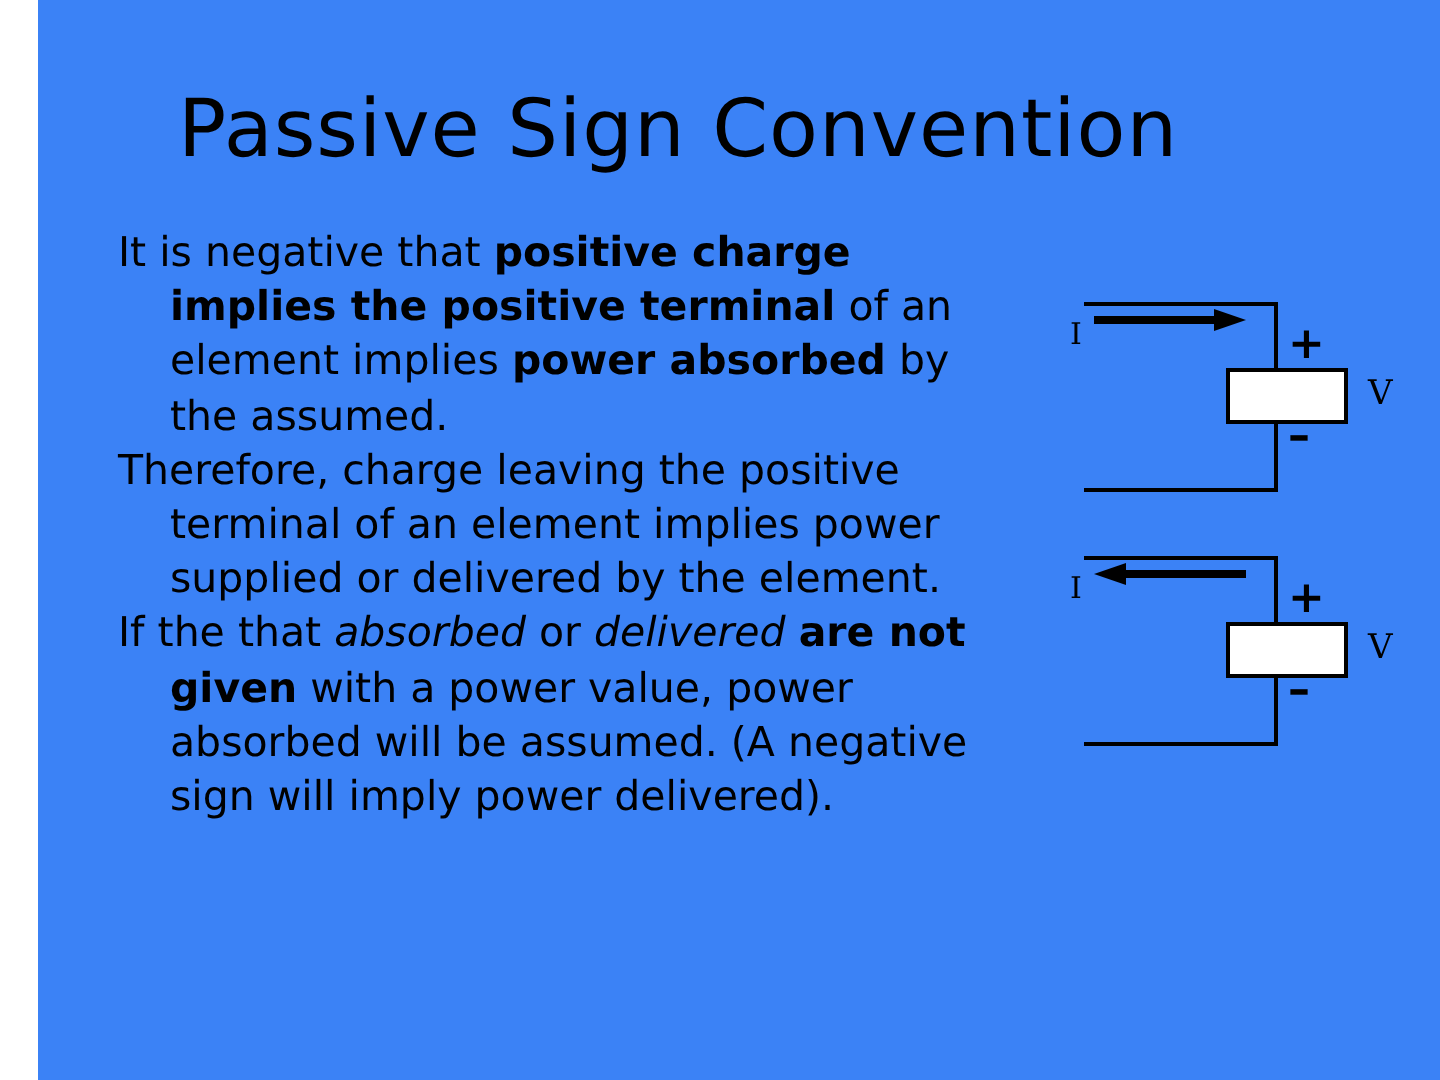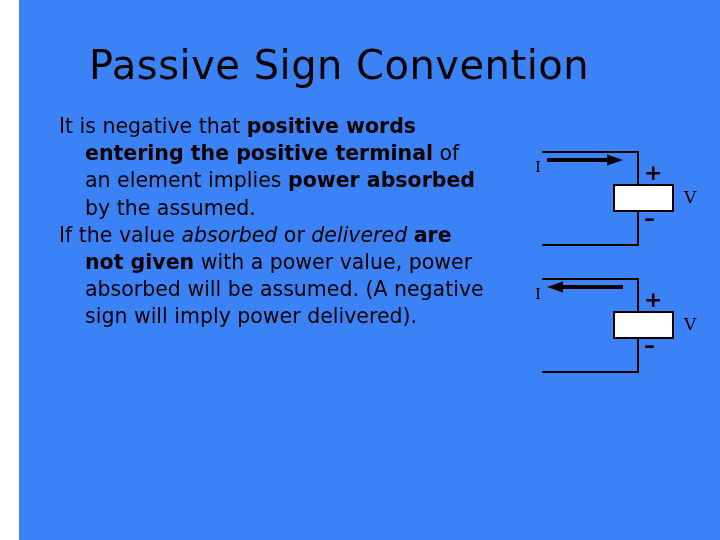--- a/index.html
+++ b/index.html
@@ -136,22 +136,23 @@
   }
 </style>
 </head>
 <body>
 
 <div id="slide">
 
   <div id="title">Passive Sign Convention</div>
 
   <div id="body-text">
-    <p class="para" id="para-1"><span>It is negative that </span><b>positive words entering the positive terminal</b><span> of an element implies </span><b>power absorbed</b><span> by the assumed.</span></p>
-    <p class="para" id="para-3"><span>If the value </span><i>absorbed</i><span> or </span><i>delivered</i><span> </span><b>are not given</b><span> with a power value, power absorbed will be assumed. (A negative sign will imply power delivered).</span></p>
+    <p class="para" id="para-1"><span>It is negative that </span><b>positive charge implies the positive terminal</b><span> of an element implies </span><b>power absorbed</b><span> by the assumed.</span></p>
+    <p class="para" id="para-2"><span>Therefore, charge leaving the positive terminal of an element implies power supplied or delivered by the element.</span></p>
+    <p class="para" id="para-3"><span>If the that </span><i>absorbed</i><span> or </span><i>delivered</i><span> </span><b>are not given</b><span> with a power value, power absorbed will be assumed. (A negative sign will imply power delivered).</span></p>
   </div>
 
   <div class="circuit" id="circuit-top">
     <div class="wire wire-top"></div>
     <div class="wire wire-v-up"></div>
     <div class="wire wire-v-down"></div>
     <div class="wire wire-bottom"></div>
     <div class="element-box"></div>
     <div class="arrow">
       <svg width="76" height="12" viewBox="0 0 76 12">

